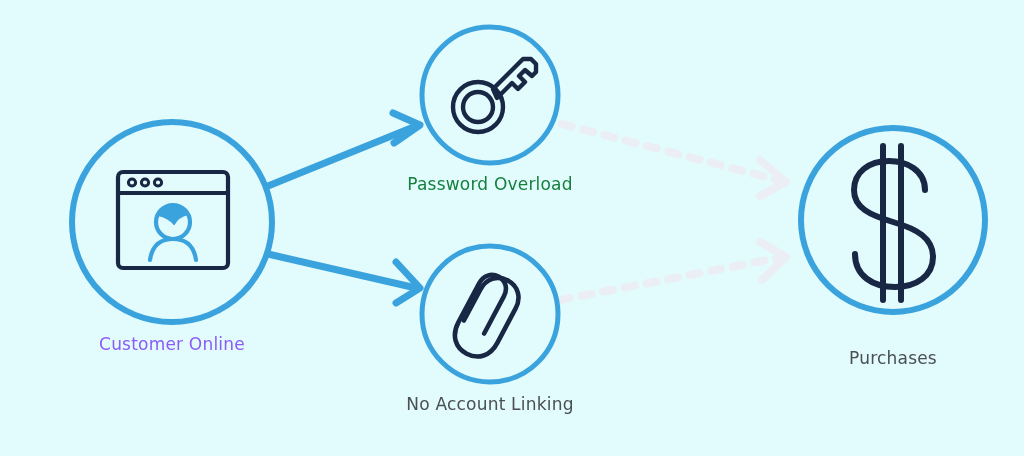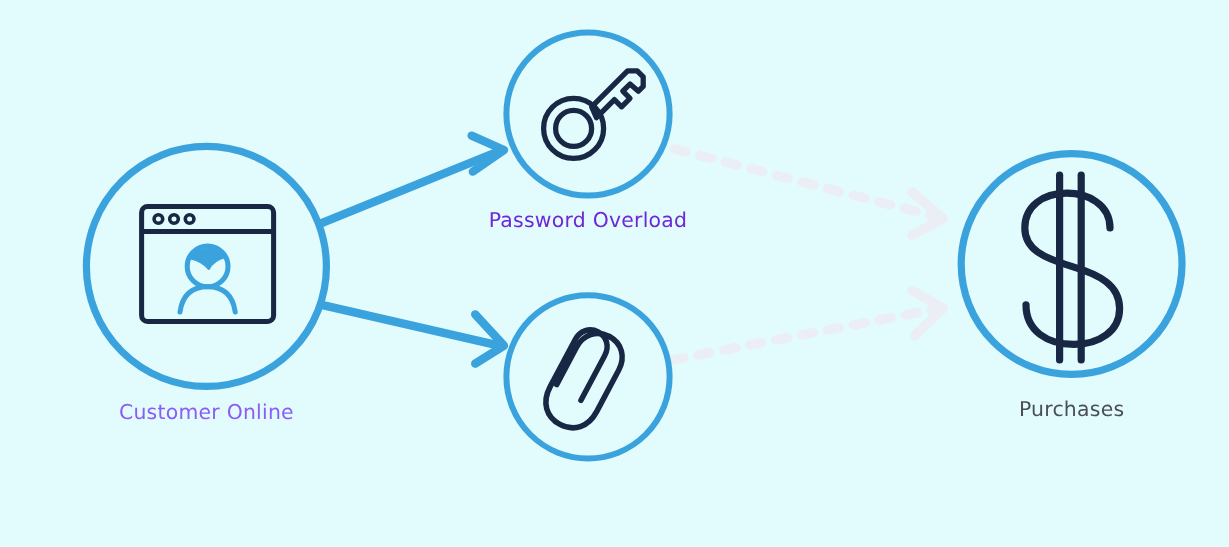--- a/index.html
+++ b/index.html
@@ -33,21 +33,21 @@
     text-align: center;
     color: #4a4f55;
     font-size: 17px;
     letter-spacing: 0.2px;
     white-space: nowrap;
     font-family: "DejaVu Sans", "Liberation Sans", sans-serif;
   }
   #label-customer-online { left: 72px;  top: 334px; width: 200px; }
   #label-password-overload { left: 390px; top: 174px; width: 200px; }
   #label-no-account-linking { left: 390px; top: 394px; width: 200px; }
-  #label-purchases { left: 793px; top: 332px; width: 200px; }
+  #label-purchases { left: 793px; top: 348px; width: 200px; }
 </style>
 </head>
 <body style="background: rgb(226, 251, 253);">
 
 <div id="diagram-root" style="background: rgb(226, 251, 253);">
 
   <svg id="diagram-svg" viewBox="0 0 1024 456">
 
     <g>
       <line x1="268" y1="186" x2="416" y2="126" stroke="#3aa3dd" stroke-width="7" stroke-linecap="round"></line>
@@ -138,18 +138,19 @@
 
         <line x1="883" y1="146" x2="883" y2="300" stroke="#182744" stroke-width="6" stroke-linecap="round"></line>
         <line x1="901" y1="146" x2="901" y2="300" stroke="#182744" stroke-width="6" stroke-linecap="round"></line>
       </g>
     </g>
 
   </svg>
 
   <div class="node-label" id="label-customer-online" style="color: #8b5cf6;">Customer Online</div>
 
-  <div class="node-label" id="label-password-overload" style="color: #6d28d9;">Password Overload</div>
+  <div class="node-label" id="label-password-overload" style="color: #15803d;">Password Overload</div>
 
+  <div class="node-label" id="label-no-account-linking" style="color: rgb(74, 79, 85);">No Account Linking</div>
 
   <div class="node-label" id="label-purchases" style="color: rgb(74, 79, 85);">Purchases</div>
 
 </div>
 
 </body></html>

